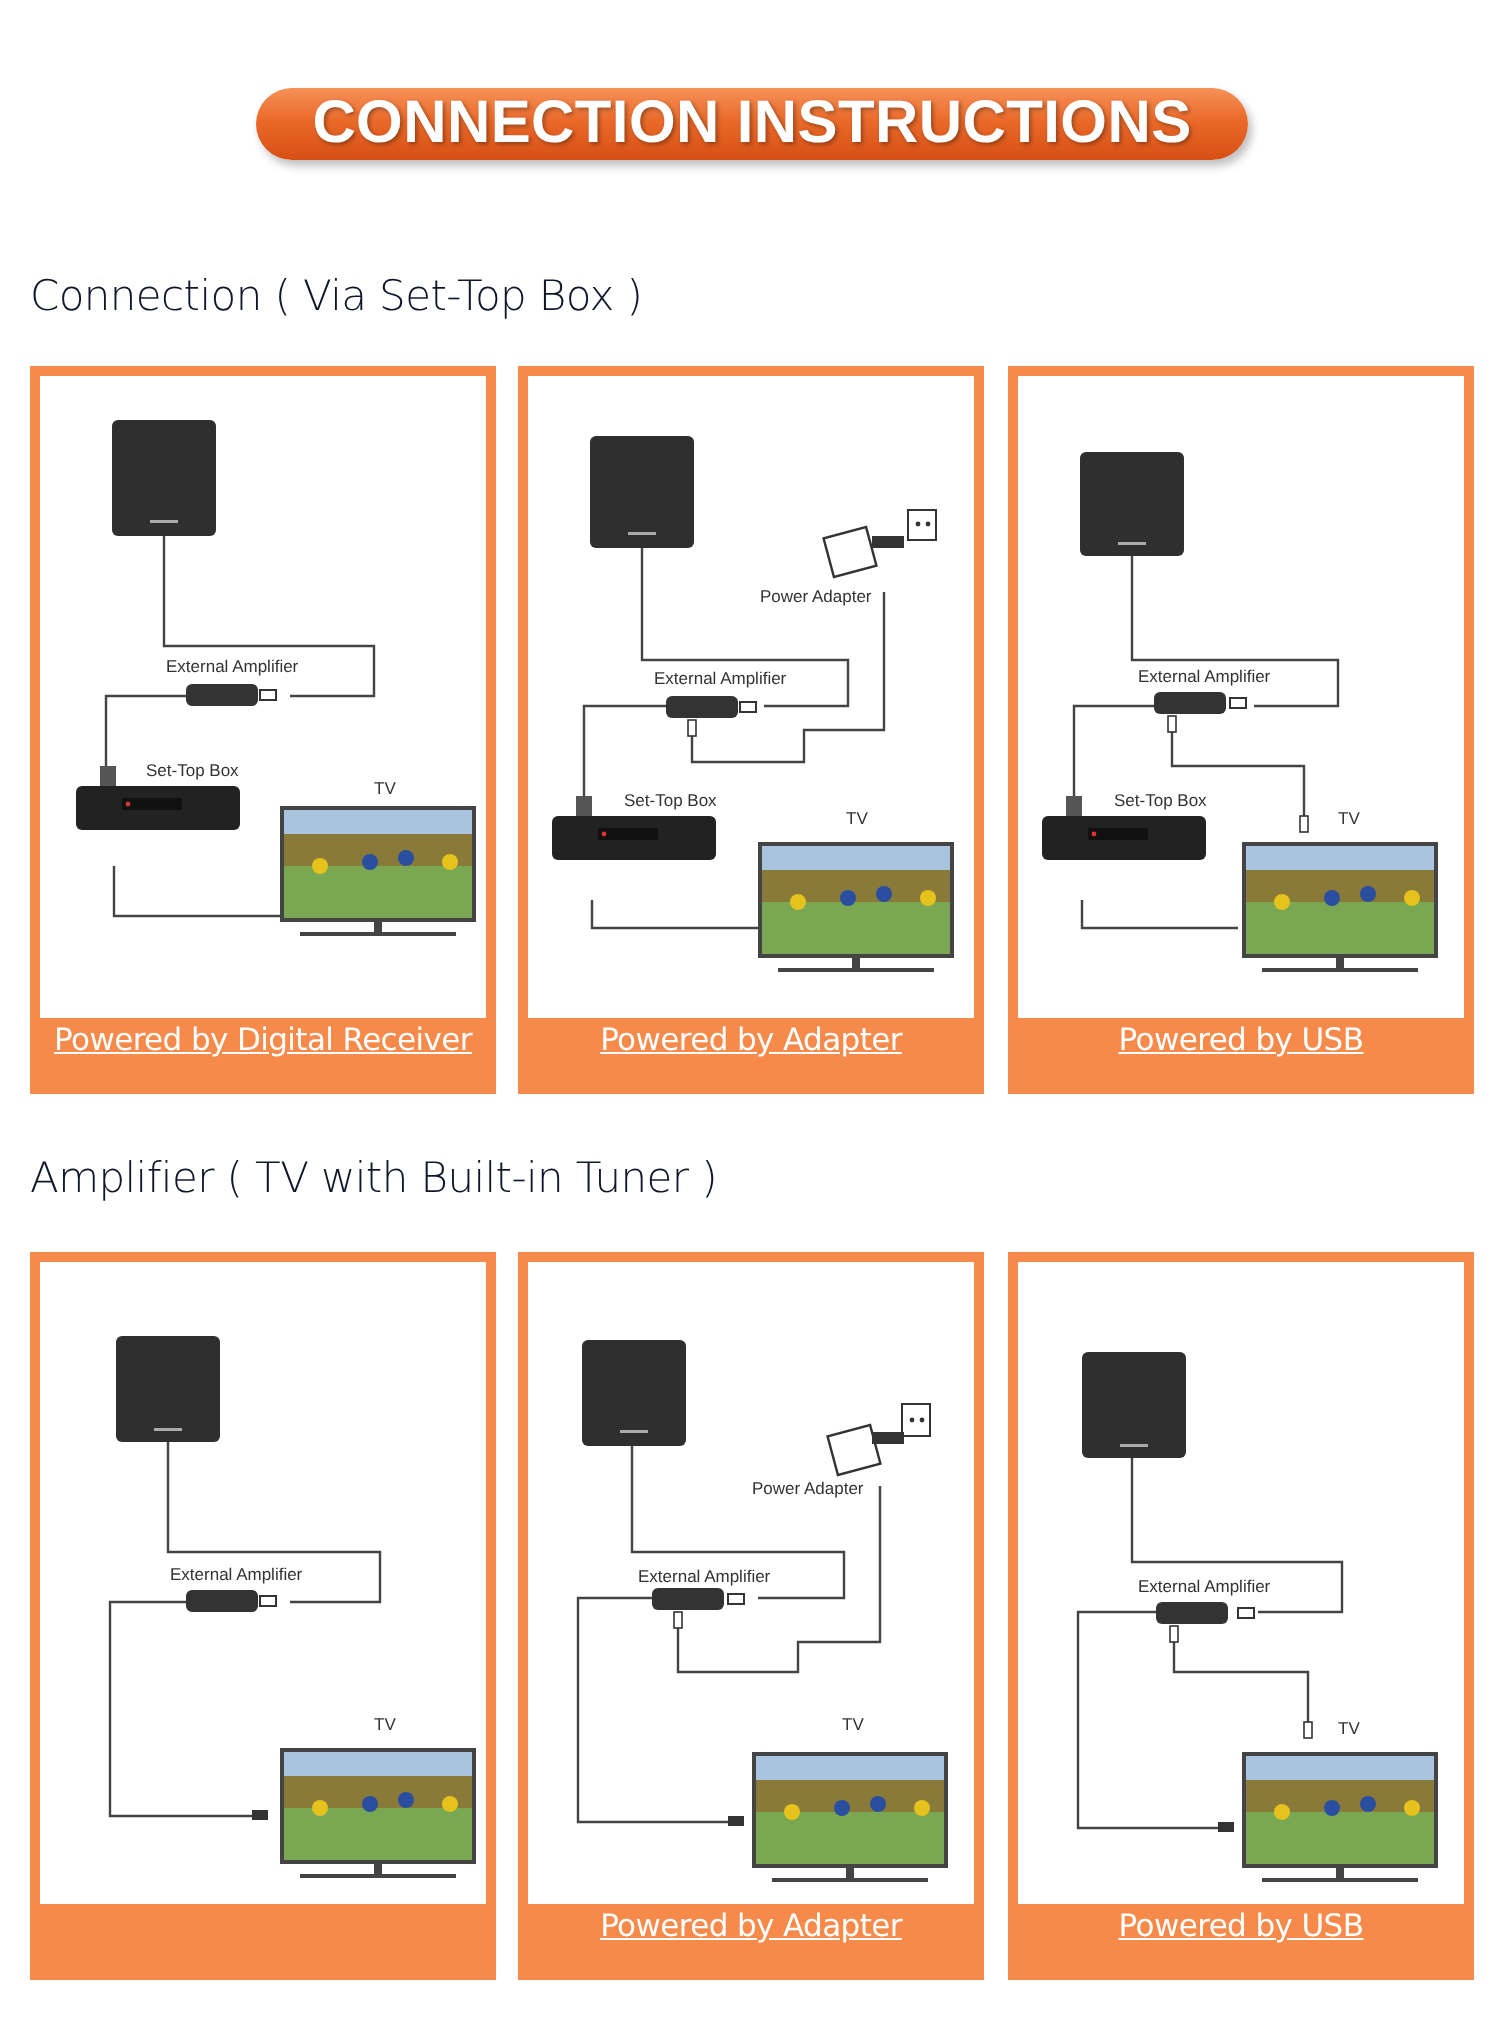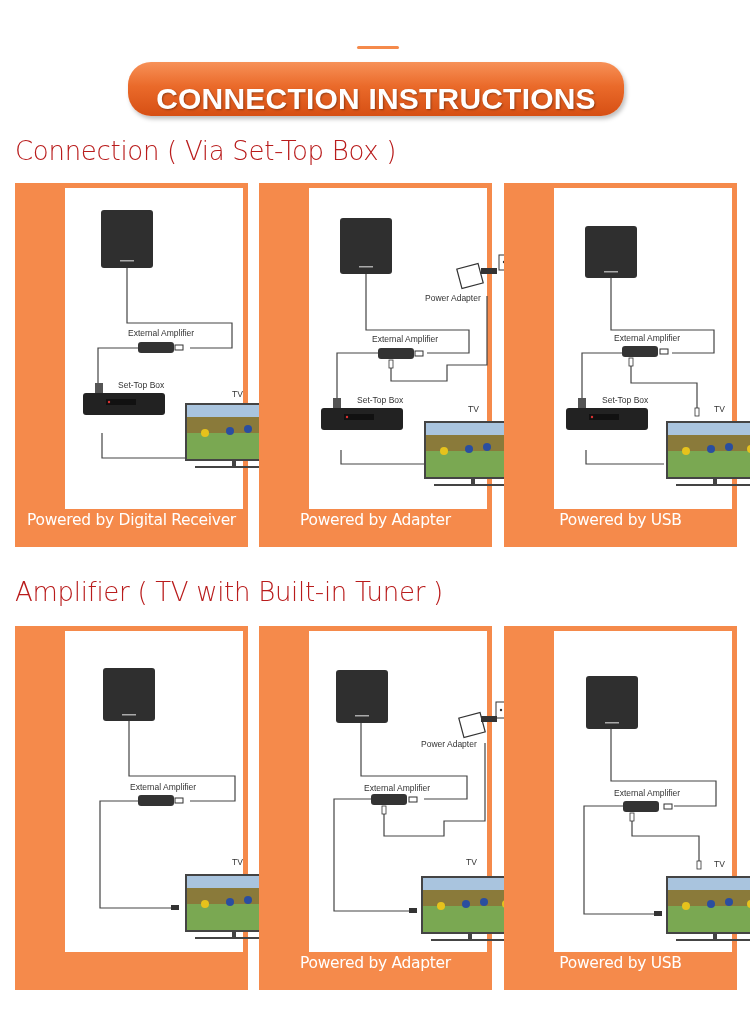--- a/index.html
+++ b/index.html
@@ -1,29 +1,29 @@
 <!DOCTYPE html>
 <html><head>
 <meta charset="utf-8">
 <style>
   html, body { margin:0; padding:0; background:#ffffff; }
   body { width:750px; height:1020px; position:relative; overflow:hidden; font-family:"Liberation Sans", sans-serif; }
   .top-bar { position:absolute; left:357px; top:46px; width:42px; height:3px; background:#f58a4b; border-radius:2px; }
-  .title-pill { position:absolute; left:128px; top:62px; width:496px; height:54px; border-radius:23px;
+  .title-pill { position:absolute; left:128px; top:44px; width:496px; height:36px; border-radius:23px;
     background:linear-gradient(#f79158 0%, #ea6a2a 45%, #d64f14 100%);
     box-shadow:2px 3px 4px rgba(0,0,0,0.25);
-    display:flex; align-items:flex-end; justify-content:center; }
+    display:flex; align-items:center; justify-content:center; }
   .title-text { color:#ffffff; font-weight:bold; font-size:30px; letter-spacing:0.2px;
     text-shadow:1px 1px 2px rgba(0,0,0,0.35); font-family:"Liberation Sans", sans-serif; }
-  .section-title { position:absolute; left:15px; color:#b91c1c; font-size:26px; font-family:"DejaVu Sans", sans-serif; font-weight:300; letter-spacing:-0.3px; }
+  .section-title { position:absolute; left:15px; color:#0f172a; font-size:21px; font-family:"DejaVu Sans", sans-serif; font-weight:300; letter-spacing:-0.3px; }
   .panel { position:absolute; width:233px; height:364px; background:#f58a4b; box-sizing:border-box; }
-  .panel .inner { position:absolute; left:5px; top:5px; right:5px; bottom:38px; background:#ffffff;margin-left:45px; }
+  .panel .inner { position:absolute; left:5px; top:5px; right:5px; bottom:38px; background:#ffffff; }
   .panel .inner svg { position:absolute; left:0; top:0; width:223px; height:321px; }
   .panel .caption { position:absolute; left:0; right:0; bottom:0; height:54px; display:flex; align-items:center; justify-content:center;
-    color:#ffffff; font-size:15.5px; font-family:"DejaVu Sans", sans-serif; letter-spacing:-0.3px; }
+    color:#ffffff; font-size:15.5px; font-family:"DejaVu Sans", sans-serif; letter-spacing:-0.3px;text-decoration:underline; }
   .lbl { font-family:"Liberation Sans", sans-serif; font-size:8.5px; fill:#333; }
 </style>
 </head>
 <body>
 
 <div class="top-bar"></div>
 <div class="title-pill">
   <span class="title-text">CONNECTION INSTRUCTIONS</span>
 </div>
 

